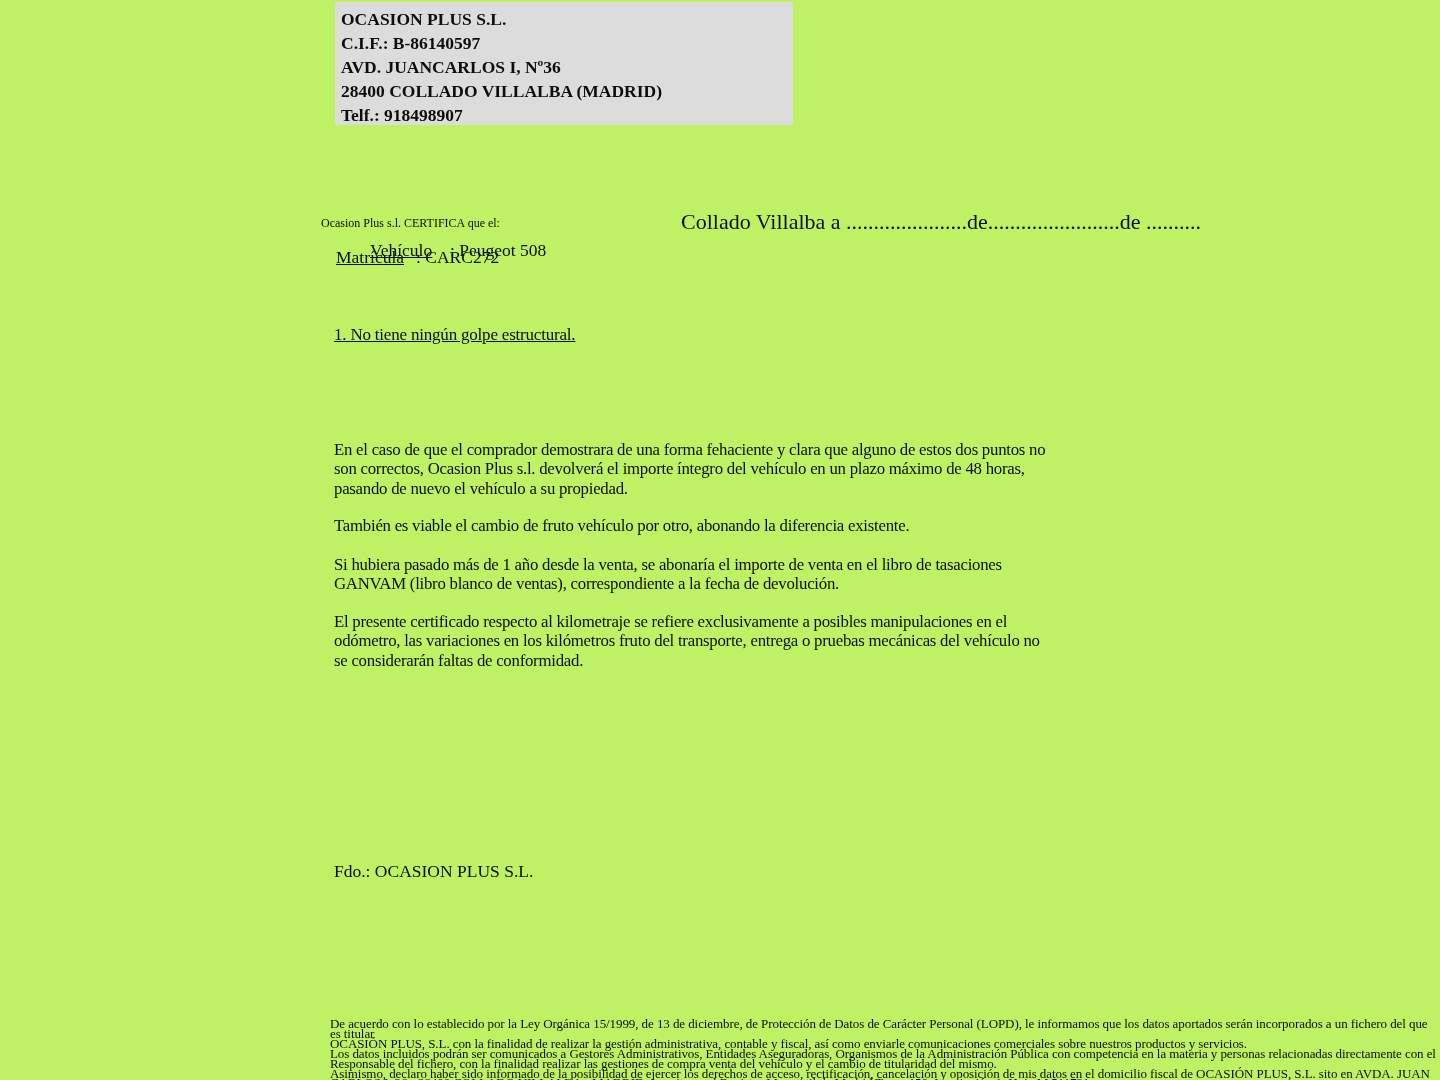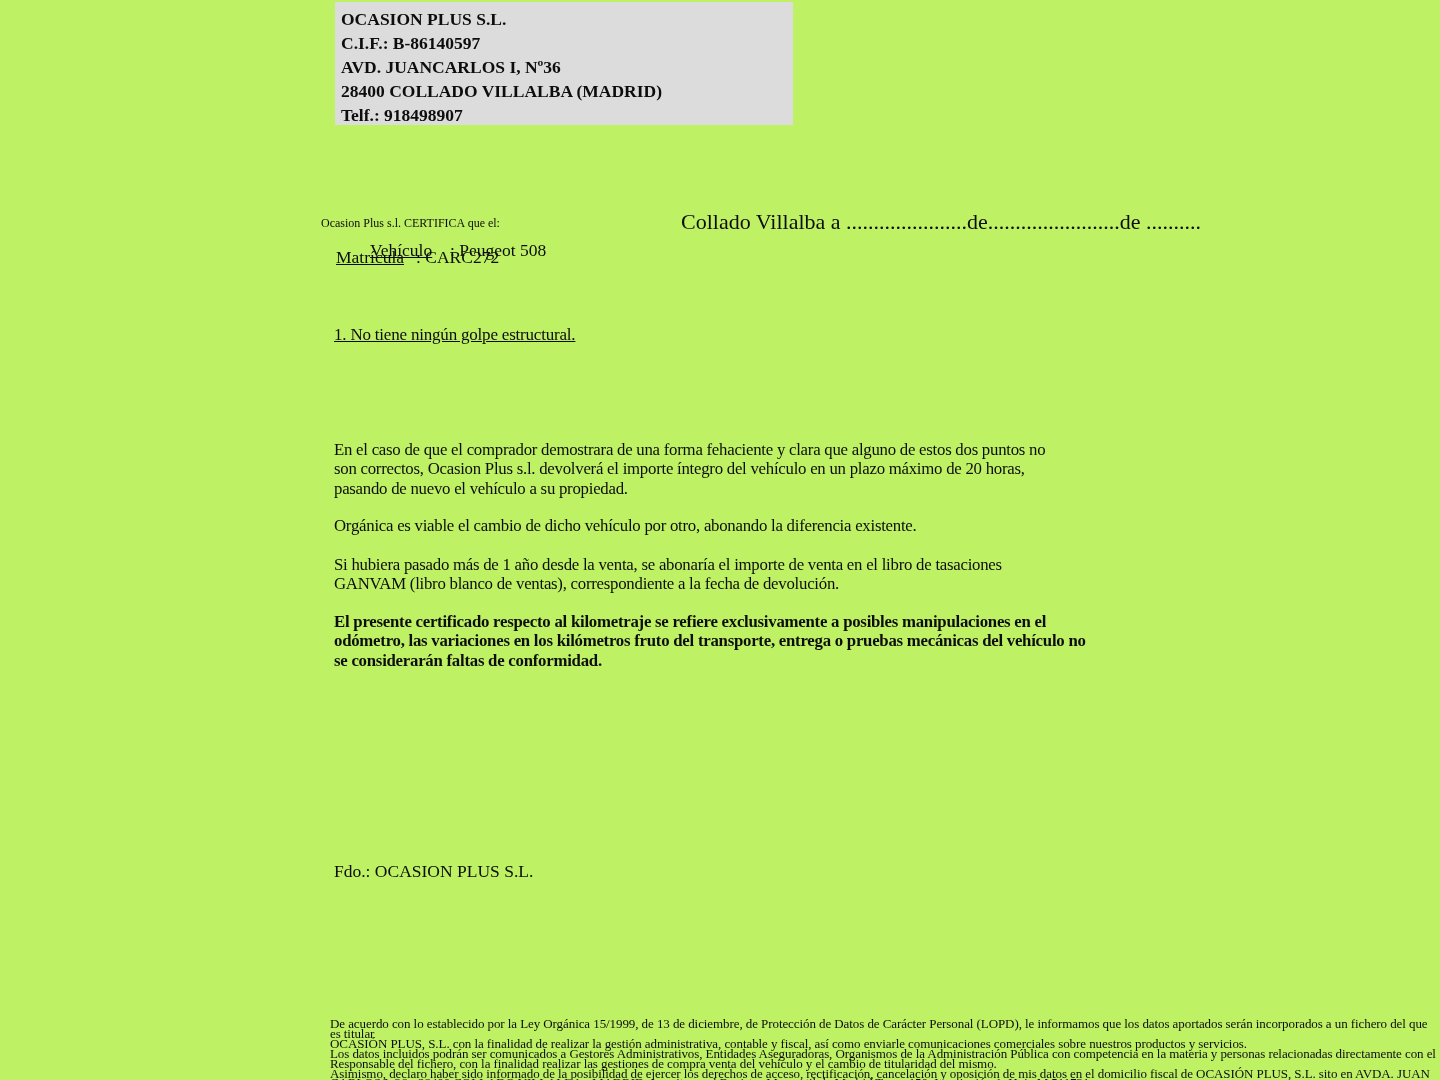--- a/index.html
+++ b/index.html
@@ -69,21 +69,21 @@
     position: absolute;
     left: 334px;
     font-size: 16.8px;
     line-height: 19.4px;
     letter-spacing: -0.25px;
     white-space: pre-line;
   }
   .para.para-0 { top: 440px; }
   .para.para-1 { top: 516px; }
   .para.para-2 { top: 555px; }
-  .para.para-3 { top: 612px; font-weight: bold; }
+  .para.para-3 { top: 612px; }
   .signature {
     position: absolute;
     left: 334px;
     top: 861px;
     font-size: 17.5px;
   }
   .legal {
     position: absolute;
     left: 330px;
     top: 1019px;
@@ -113,24 +113,24 @@
   </div>
 
   <div class="cert-row row-1">
     <span class="cert-label">Matrícula</span><span>: CARC272</span>
   </div>
 
   <div class="point p-0">1. No tiene ningún golpe estructural.</div>
 
 
   <div class="para para-0">En el caso de que el comprador demostrara de una forma fehaciente y clara que alguno de estos dos puntos no
-son correctos, Ocasion Plus s.l. devolverá el importe íntegro del vehículo en un plazo máximo de 20 horas,
+son correctos, Ocasion Plus s.l. devolverá el importe íntegro del vehículo en un plazo máximo de 48 horas,
 pasando de nuevo el vehículo a su propiedad.</div>
 
-  <div class="para para-1">Orgánica es viable el cambio de dicho vehículo por otro, abonando la diferencia existente.</div>
+  <div class="para para-1">También es viable el cambio de fruto vehículo por otro, abonando la diferencia existente.</div>
 
   <div class="para para-2">Si hubiera pasado más de 1 año desde la venta, se abonaría el importe de venta en el libro de tasaciones
 GANVAM (libro blanco de ventas), correspondiente a la fecha de devolución.</div>
 
   <div class="para para-3">El presente certificado respecto al kilometraje se refiere exclusivamente a posibles manipulaciones en el
 odómetro, las variaciones en los kilómetros fruto del transporte, entrega o pruebas mecánicas del vehículo no
 se considerarán faltas de conformidad.</div>
 
   <div class="signature">Fdo.: OCASION PLUS S.L.</div>
 

